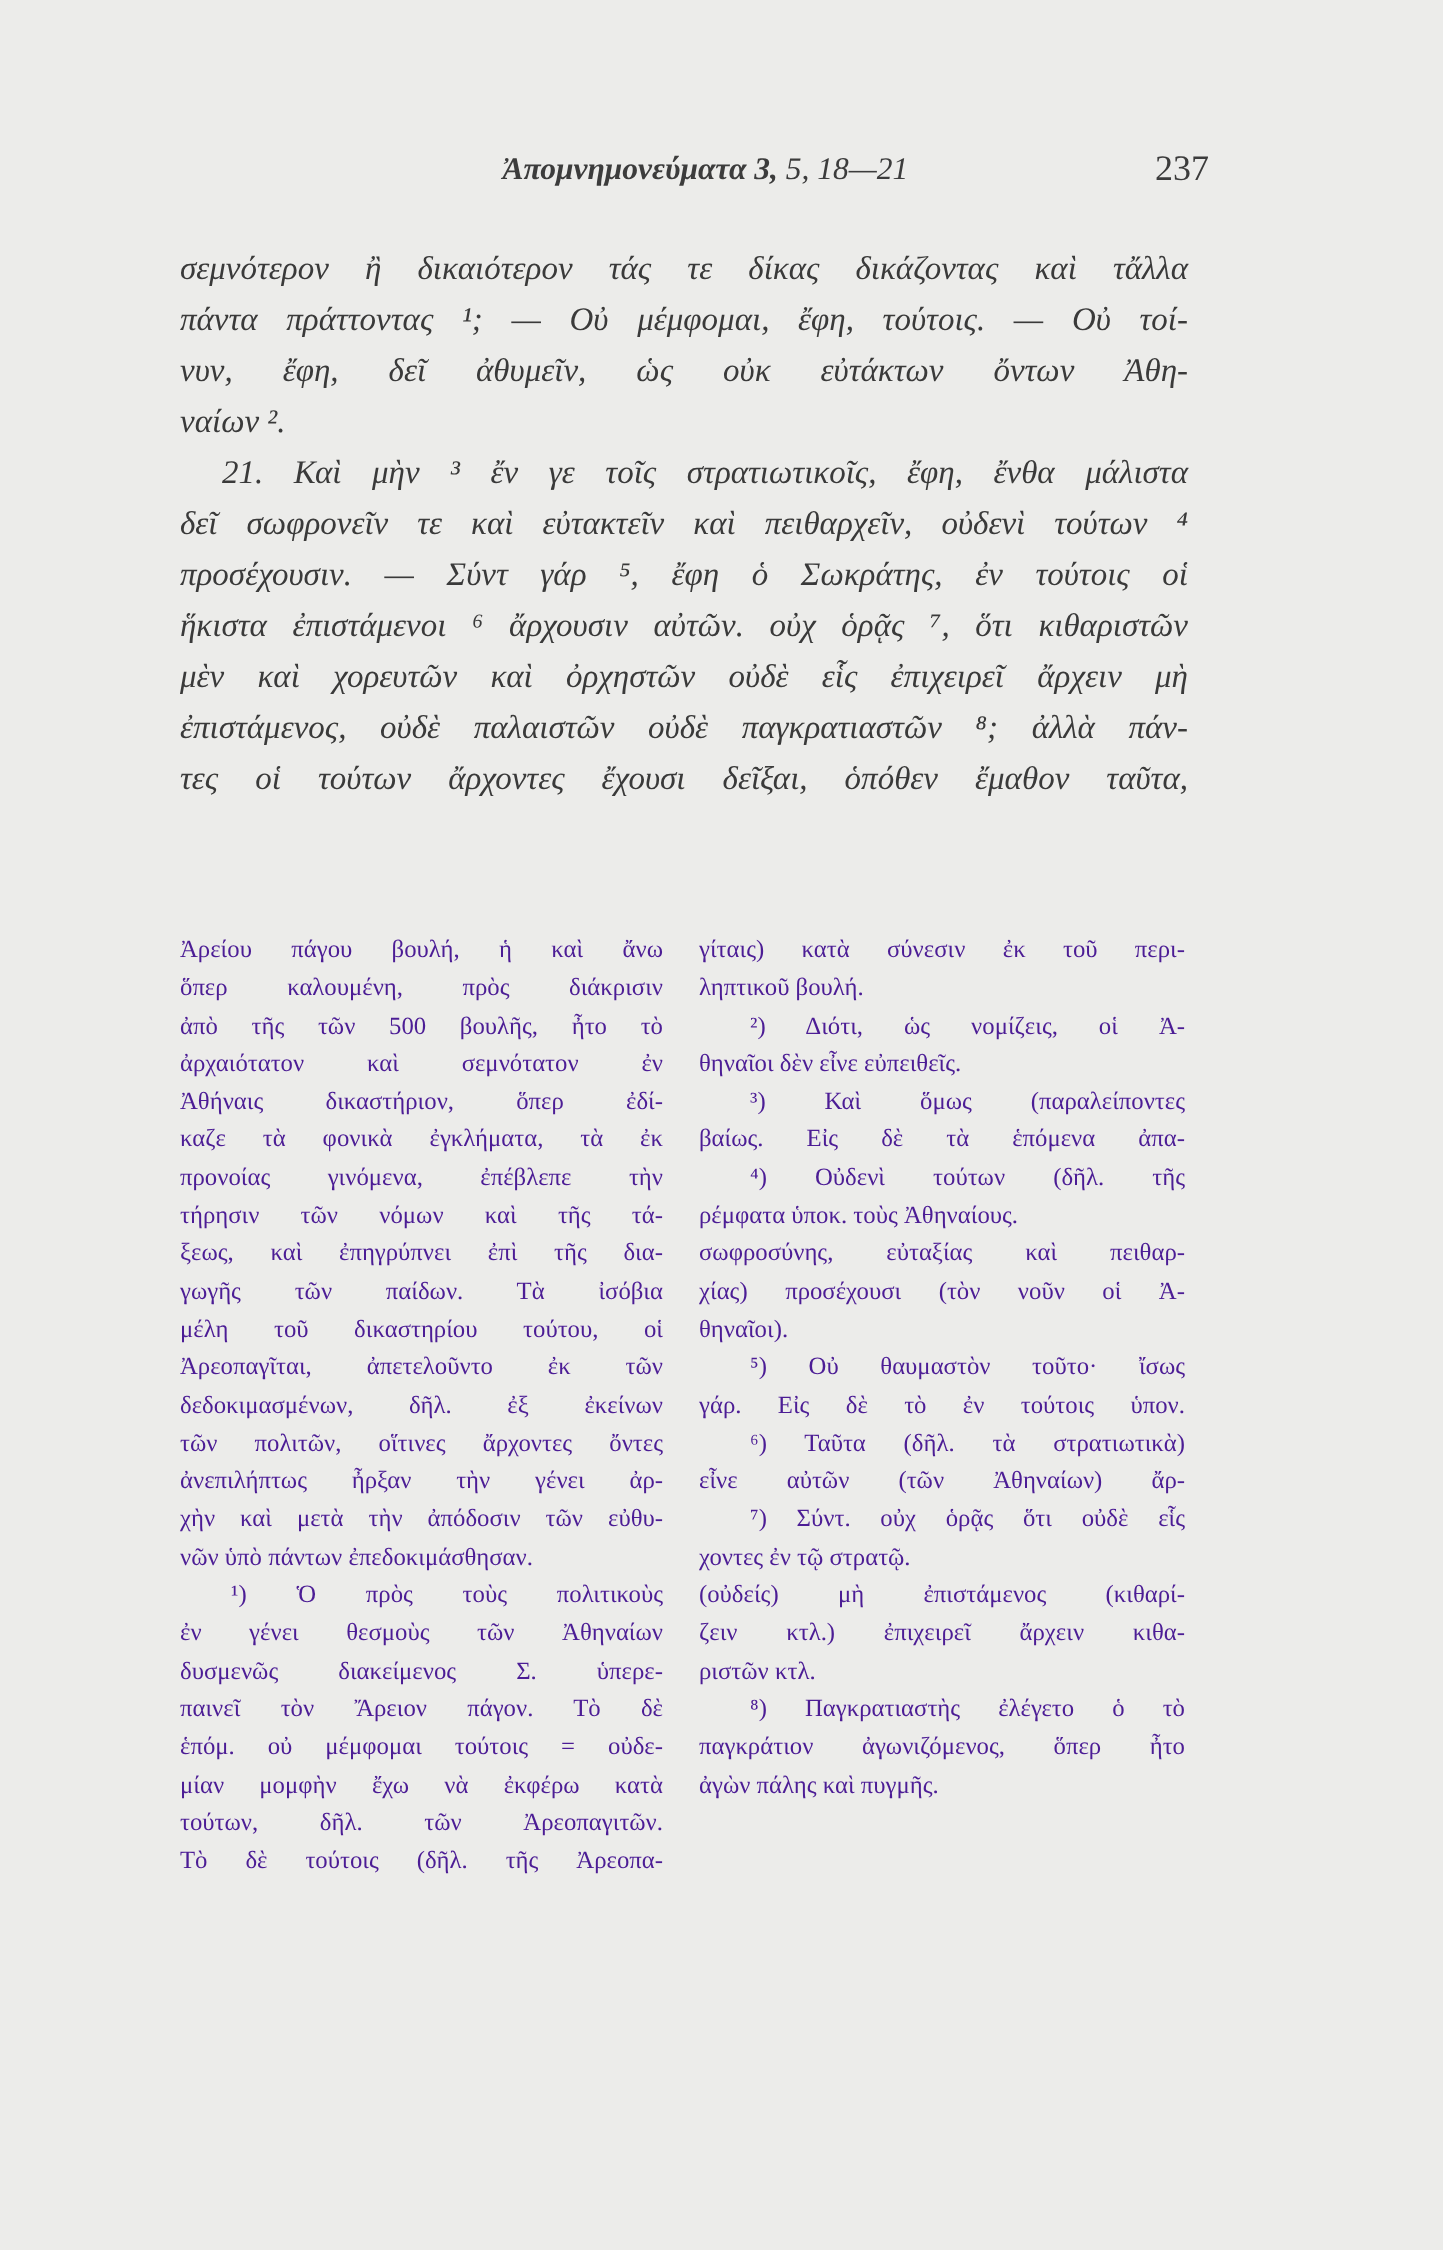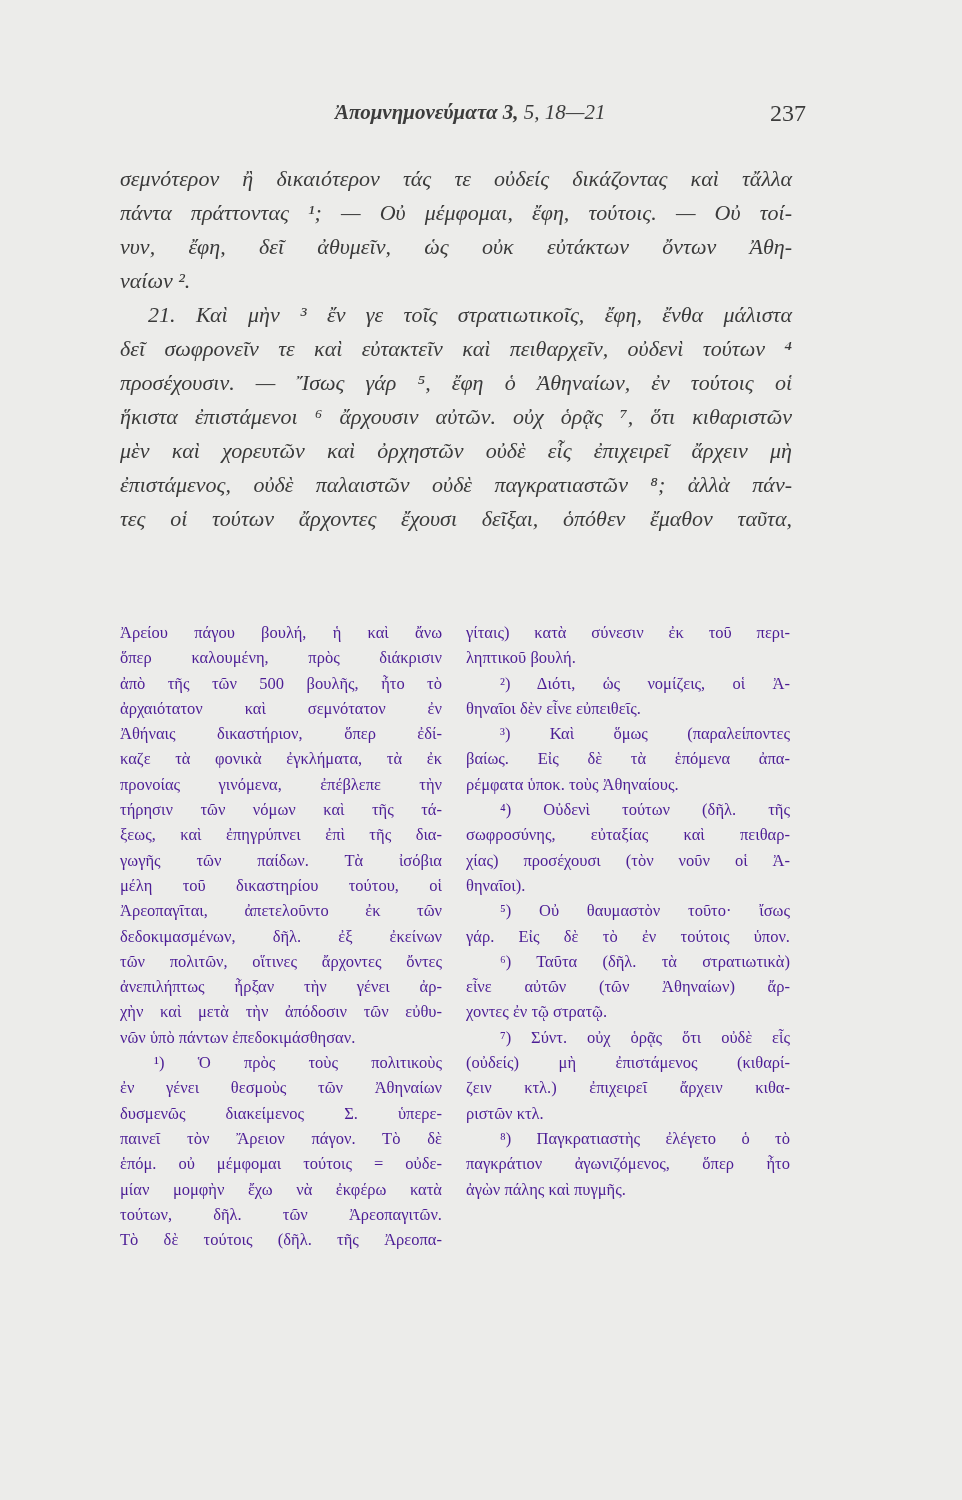--- a/index.html
+++ b/index.html
@@ -48,27 +48,27 @@
 <body>
 
 <div class="page">
 
   <div class="header">
     <span class="running-title"><span class="bold">Ἀπομνημονεύματα 3,</span><span> 5, 18—21</span></span>
     <span class="page-number">237</span>
   </div>
 
   <div class="main-text">
-    <span class="line">σεμνότερον ἢ δικαιότερον τάς τε οὐδείς δικάζοντας καὶ τἄλλα</span>
+    <span class="line">σεμνότερον ἢ δικαιότερον τάς τε δίκας δικάζοντας καὶ τἄλλα</span>
     <span class="line">πάντα πράττοντας ¹; — Οὐ μέμφομαι, ἔφη, τούτοις. — Οὐ τοί-</span>
     <span class="line">νυν, ἔφη, δεῖ ἀθυμεῖν, ὡς οὐκ εὐτάκτων ὄντων Ἀθη-</span>
     <span class="line last">ναίων ².</span>
     <span class="line indent">21. Καὶ μὴν ³ ἔν γε τοῖς στρατιωτικοῖς, ἔφη, ἔνθα μάλιστα</span>
     <span class="line">δεῖ σωφρονεῖν τε καὶ εὐτακτεῖν καὶ πειθαρχεῖν, οὐδενὶ τούτων ⁴</span>
-    <span class="line">προσέχουσιν. — Ἴσως γάρ ⁵, ἔφη ὁ Ἀθηναίων, ἐν τούτοις οἱ</span>
+    <span class="line">προσέχουσιν. — Σύντ γάρ ⁵, ἔφη ὁ Σωκράτης, ἐν τούτοις οἱ</span>
     <span class="line">ἥκιστα ἐπιστάμενοι ⁶ ἄρχουσιν αὐτῶν. οὐχ ὁρᾷς ⁷, ὅτι κιθαριστῶν</span>
     <span class="line">μὲν καὶ χορευτῶν καὶ ὀρχηστῶν οὐδὲ εἷς ἐπιχειρεῖ ἄρχειν μὴ</span>
     <span class="line">ἐπιστάμενος, οὐδὲ παλαιστῶν οὐδὲ παγκρατιαστῶν ⁸; ἀλλὰ πάν-</span>
     <span class="line">τες οἱ τούτων ἄρχοντες ἔχουσι δεῖξαι, ὁπόθεν ἔμαθον ταῦτα,</span>
   </div>
 
   <div class="fn-col fn-left">
     <span class="line">Ἀρείου πάγου βουλή, ἡ καὶ ἄνω</span>
     <span class="line">ὅπερ καλουμένη, πρὸς διάκρισιν</span>
     <span class="line">ἀπὸ τῆς τῶν 500 βουλῆς, ἦτο τὸ</span>
@@ -96,31 +96,31 @@
     <span class="line">Τὸ δὲ τούτοις (δῆλ. τῆς Ἀρεοπα-</span>
   </div>
 
   <div class="fn-col fn-right">
     <span class="line">γίταις) κατὰ σύνεσιν ἐκ τοῦ περι-</span>
     <span class="line last">ληπτικοῦ βουλή.</span>
     <span class="line indent">²) Διότι, ὡς νομίζεις, οἱ Ἀ-</span>
     <span class="line last">θηναῖοι δὲν εἶνε εὐπειθεῖς.</span>
     <span class="line indent">³) Καὶ ὅμως (παραλείποντες</span>
     <span class="line">βαίως. Εἰς δὲ τὰ ἑπόμενα ἀπα-</span>
+    <span class="line indent">⁴) Οὐδενὶ τούτων (δῆλ. τῆς</span>
     <span class="line last">ρέμφατα ὑποκ. τοὺς Ἀθηναίους.</span>
-    <span class="line indent">⁴) Οὐδενὶ τούτων (δῆλ. τῆς</span>
     <span class="line">σωφροσύνης, εὐταξίας καὶ πειθαρ-</span>
     <span class="line">χίας) προσέχουσι (τὸν νοῦν οἱ Ἀ-</span>
     <span class="line last">θηναῖοι).</span>
     <span class="line indent">⁵) Οὐ θαυμαστὸν τοῦτο· ἴσως</span>
     <span class="line">γάρ. Εἰς δὲ τὸ ἐν τούτοις ὑπον.</span>
     <span class="line indent">⁶) Ταῦτα (δῆλ. τὰ στρατιωτικὰ)</span>
     <span class="line">εἶνε αὐτῶν (τῶν Ἀθηναίων) ἄρ-</span>
+    <span class="line indent">⁷) Σύντ. οὐχ ὁρᾷς ὅτι οὐδὲ εἷς</span>
     <span class="line last">χοντες ἐν τῷ στρατῷ.</span>
-    <span class="line indent">⁷) Σύντ. οὐχ ὁρᾷς ὅτι οὐδὲ εἷς</span>
     <span class="line">(οὐδείς) μὴ ἐπιστάμενος (κιθαρί-</span>
     <span class="line">ζειν κτλ.) ἐπιχειρεῖ ἄρχειν κιθα-</span>
     <span class="line last">ριστῶν κτλ.</span>
     <span class="line indent">⁸) Παγκρατιαστὴς ἐλέγετο ὁ τὸ</span>
     <span class="line">παγκράτιον ἀγωνιζόμενος, ὅπερ ἦτο</span>
     <span class="line last">ἀγὼν πάλης καὶ πυγμῆς.</span>
   </div>
 
 </div>
 

